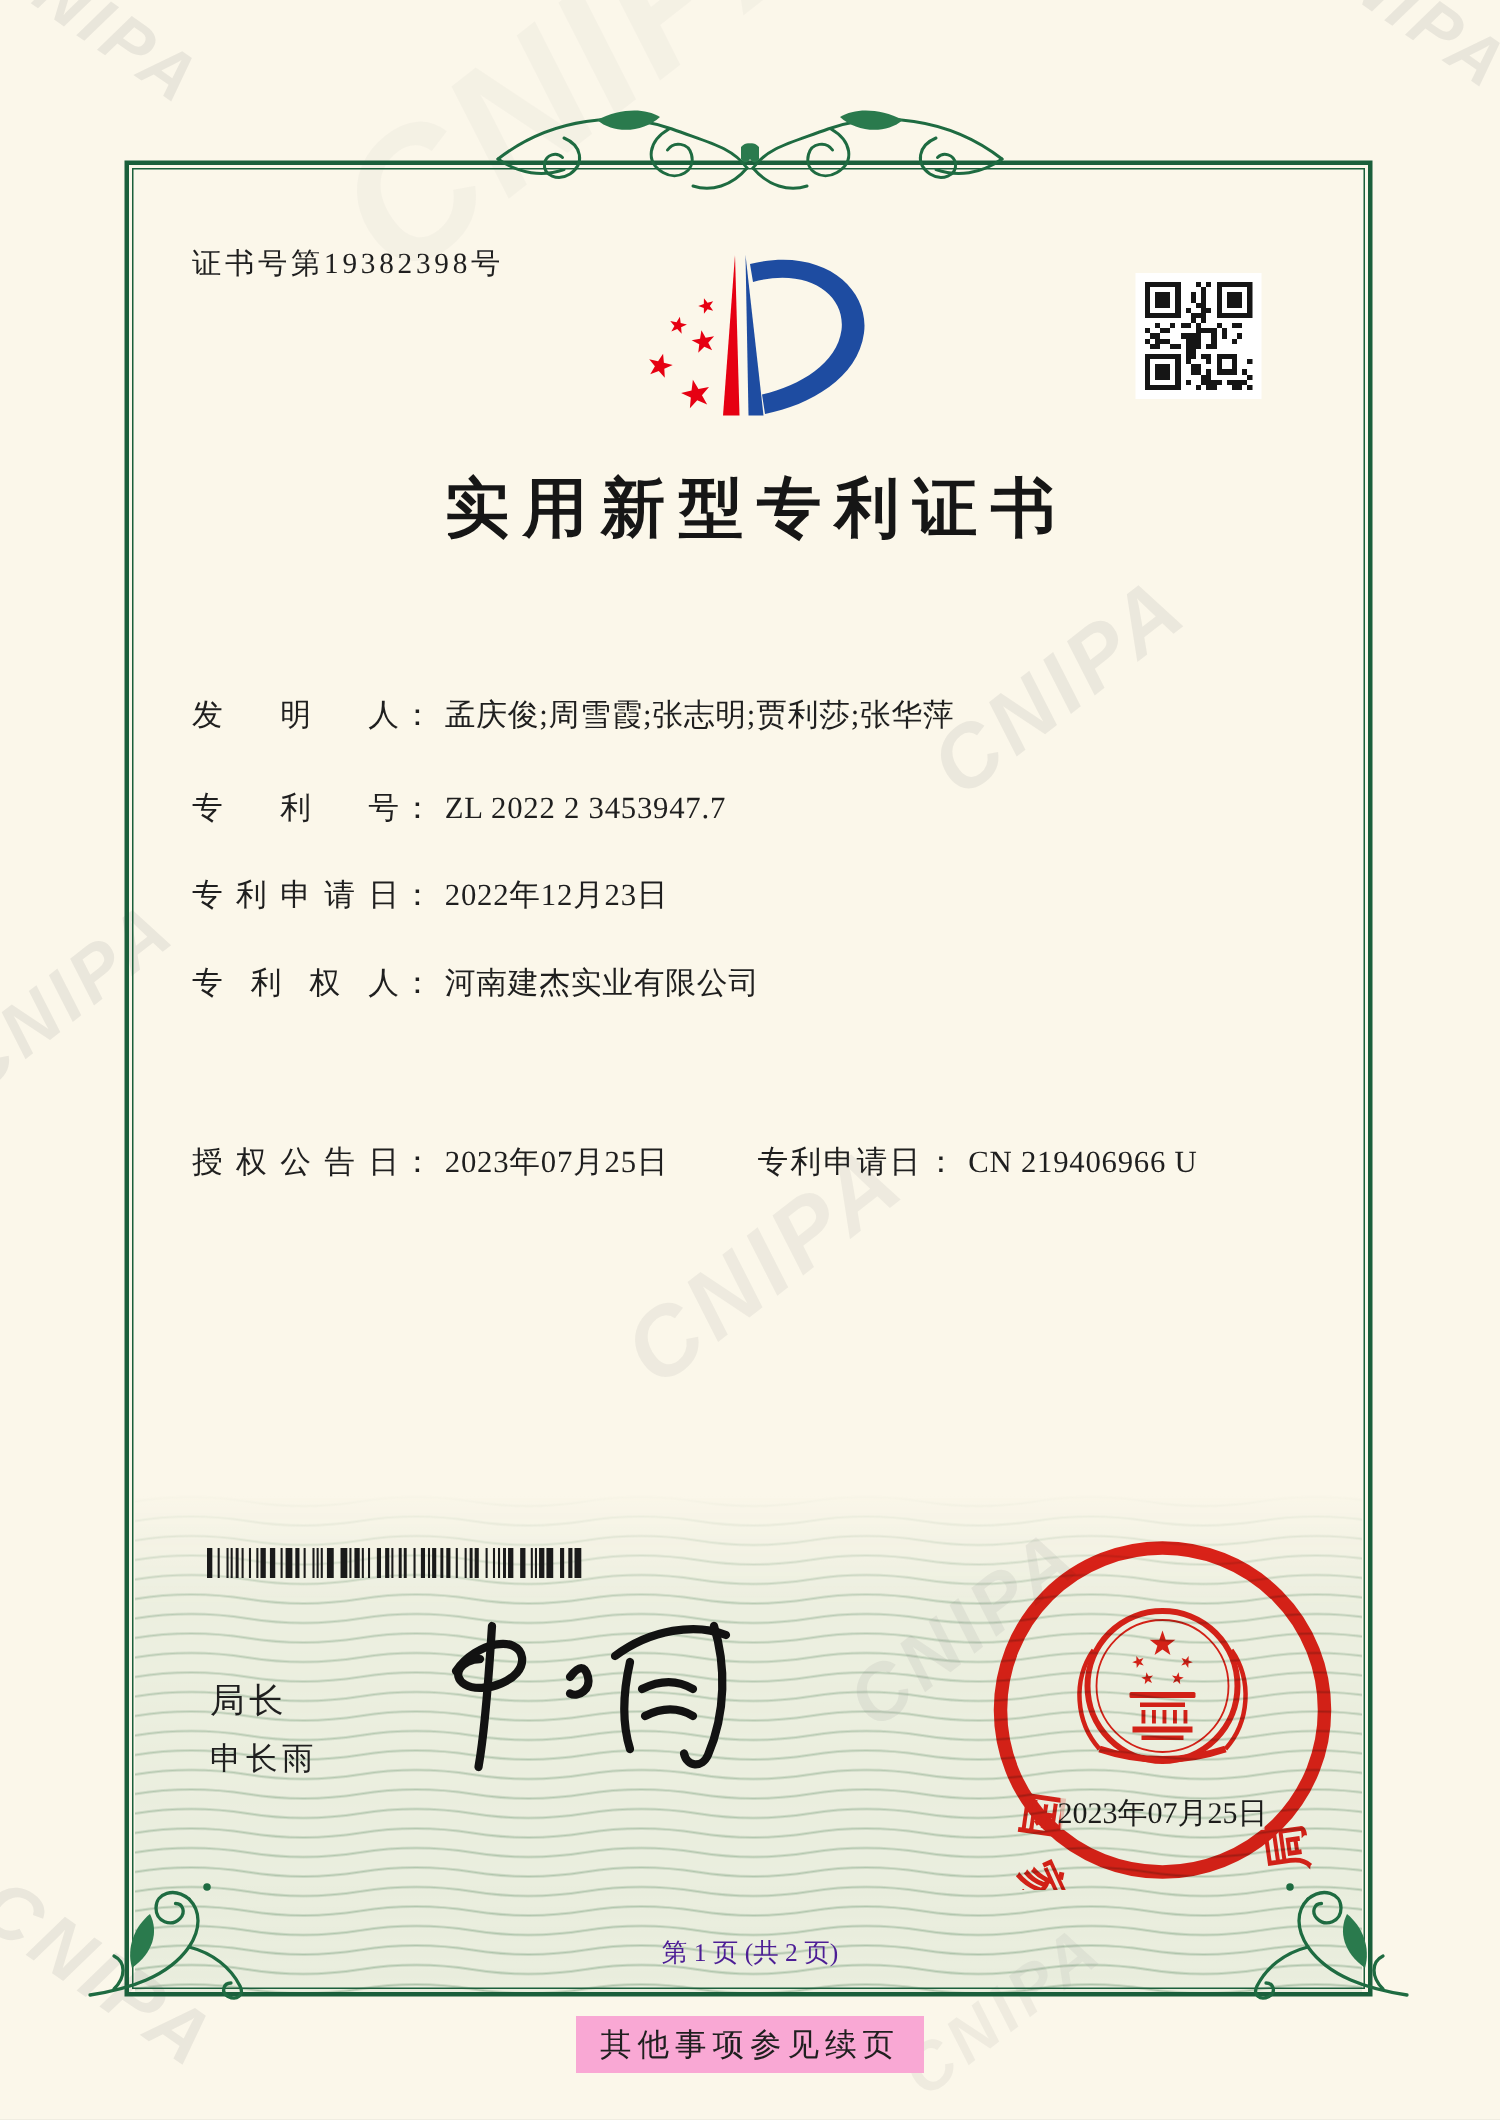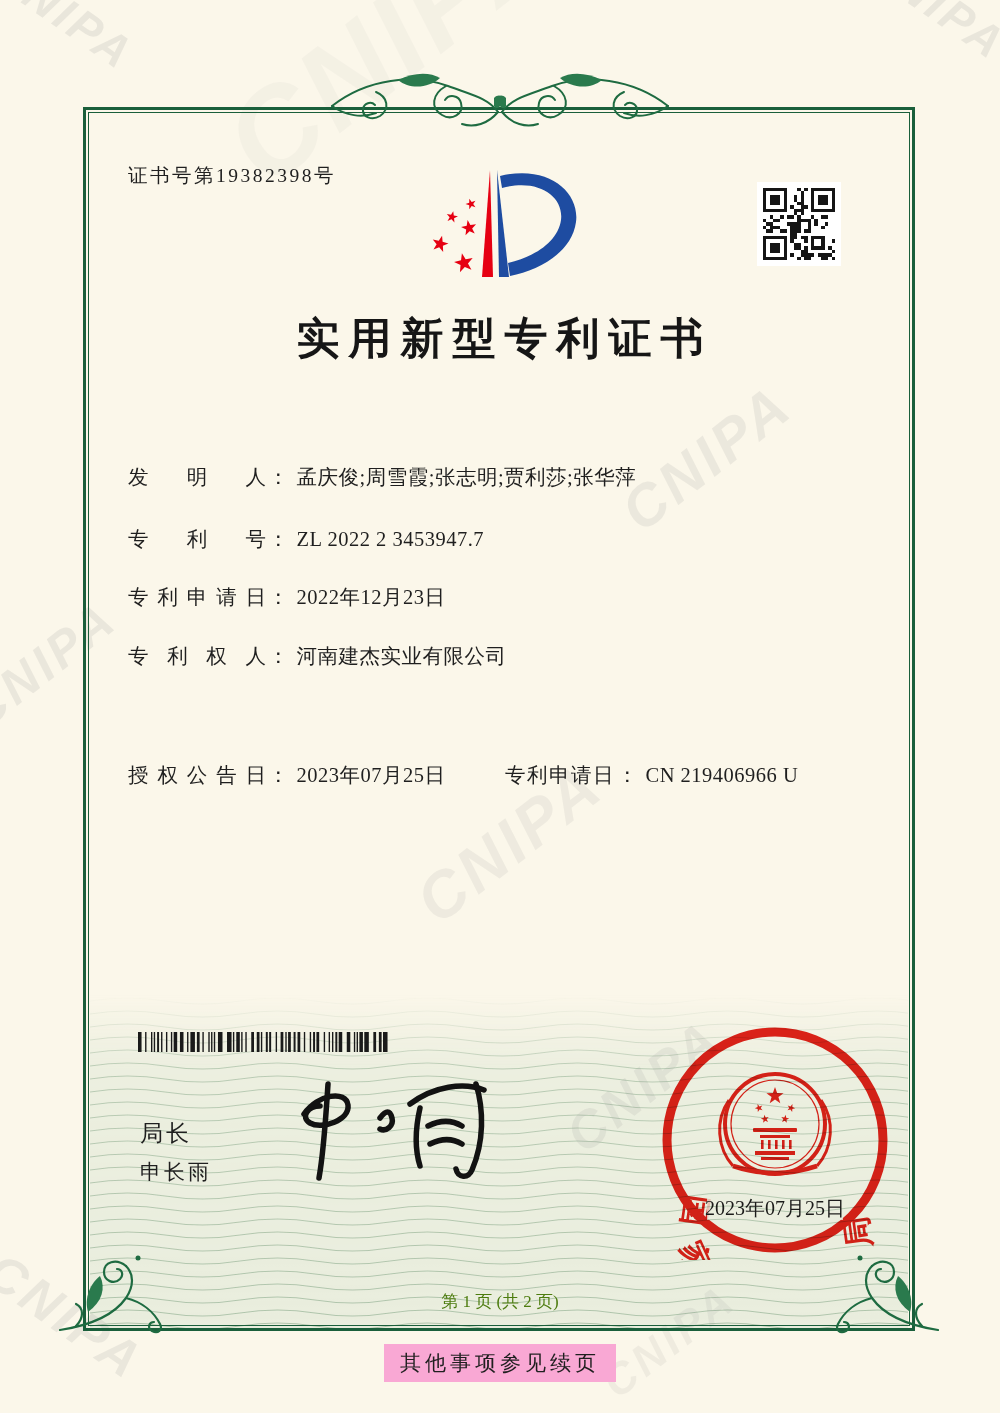--- a/index.html
+++ b/index.html
@@ -43,21 +43,21 @@
          text-align:justify;z-index:3;}
   .paras p{margin:0;text-indent:2em;}
   .paras p + p{margin-top:3px;}
   .barcode{position:absolute;left:138px;top:1032px;z-index:3;}
   .director-title{position:absolute;left:140px;top:1118px;font-size:23px;letter-spacing:3px;
          font-family:"Liberation Sans",sans-serif;z-index:3;}
   .director-name{position:absolute;left:140px;top:1158px;font-size:21px;letter-spacing:3px;
          font-family:Liberation Sans, sans-serif;z-index:3;}
   .signature{position:absolute;left:292px;top:1072px;z-index:3;}
   .seal{position:absolute;left:655px;top:1020px;z-index:4;mix-blend-mode:multiply;opacity:.95;}
-  .page-note{position:absolute;left:0;right:0;top:1290px;text-align:center;font-size:17px;z-index:3;color:#4d7c0f;}
+  .page-note{position:absolute;left:0;right:0;top:1290px;text-align:center;font-size:17px;z-index:3;color:#4c1d95;}
   .cont-note{position:absolute;left:0;right:0;top:1344px;text-align:center;z-index:3;}
   .cont-note span{display:inline-block;background:#f9a8d4;padding:5px 16px;font-size:21px;letter-spacing:4px;}
 </style>
 </head>
 <body>
 
 <div class="page">
 
   <div class="wm wm1">CNIPA</div>
   <div class="wm wm2">CNIPA</div>

